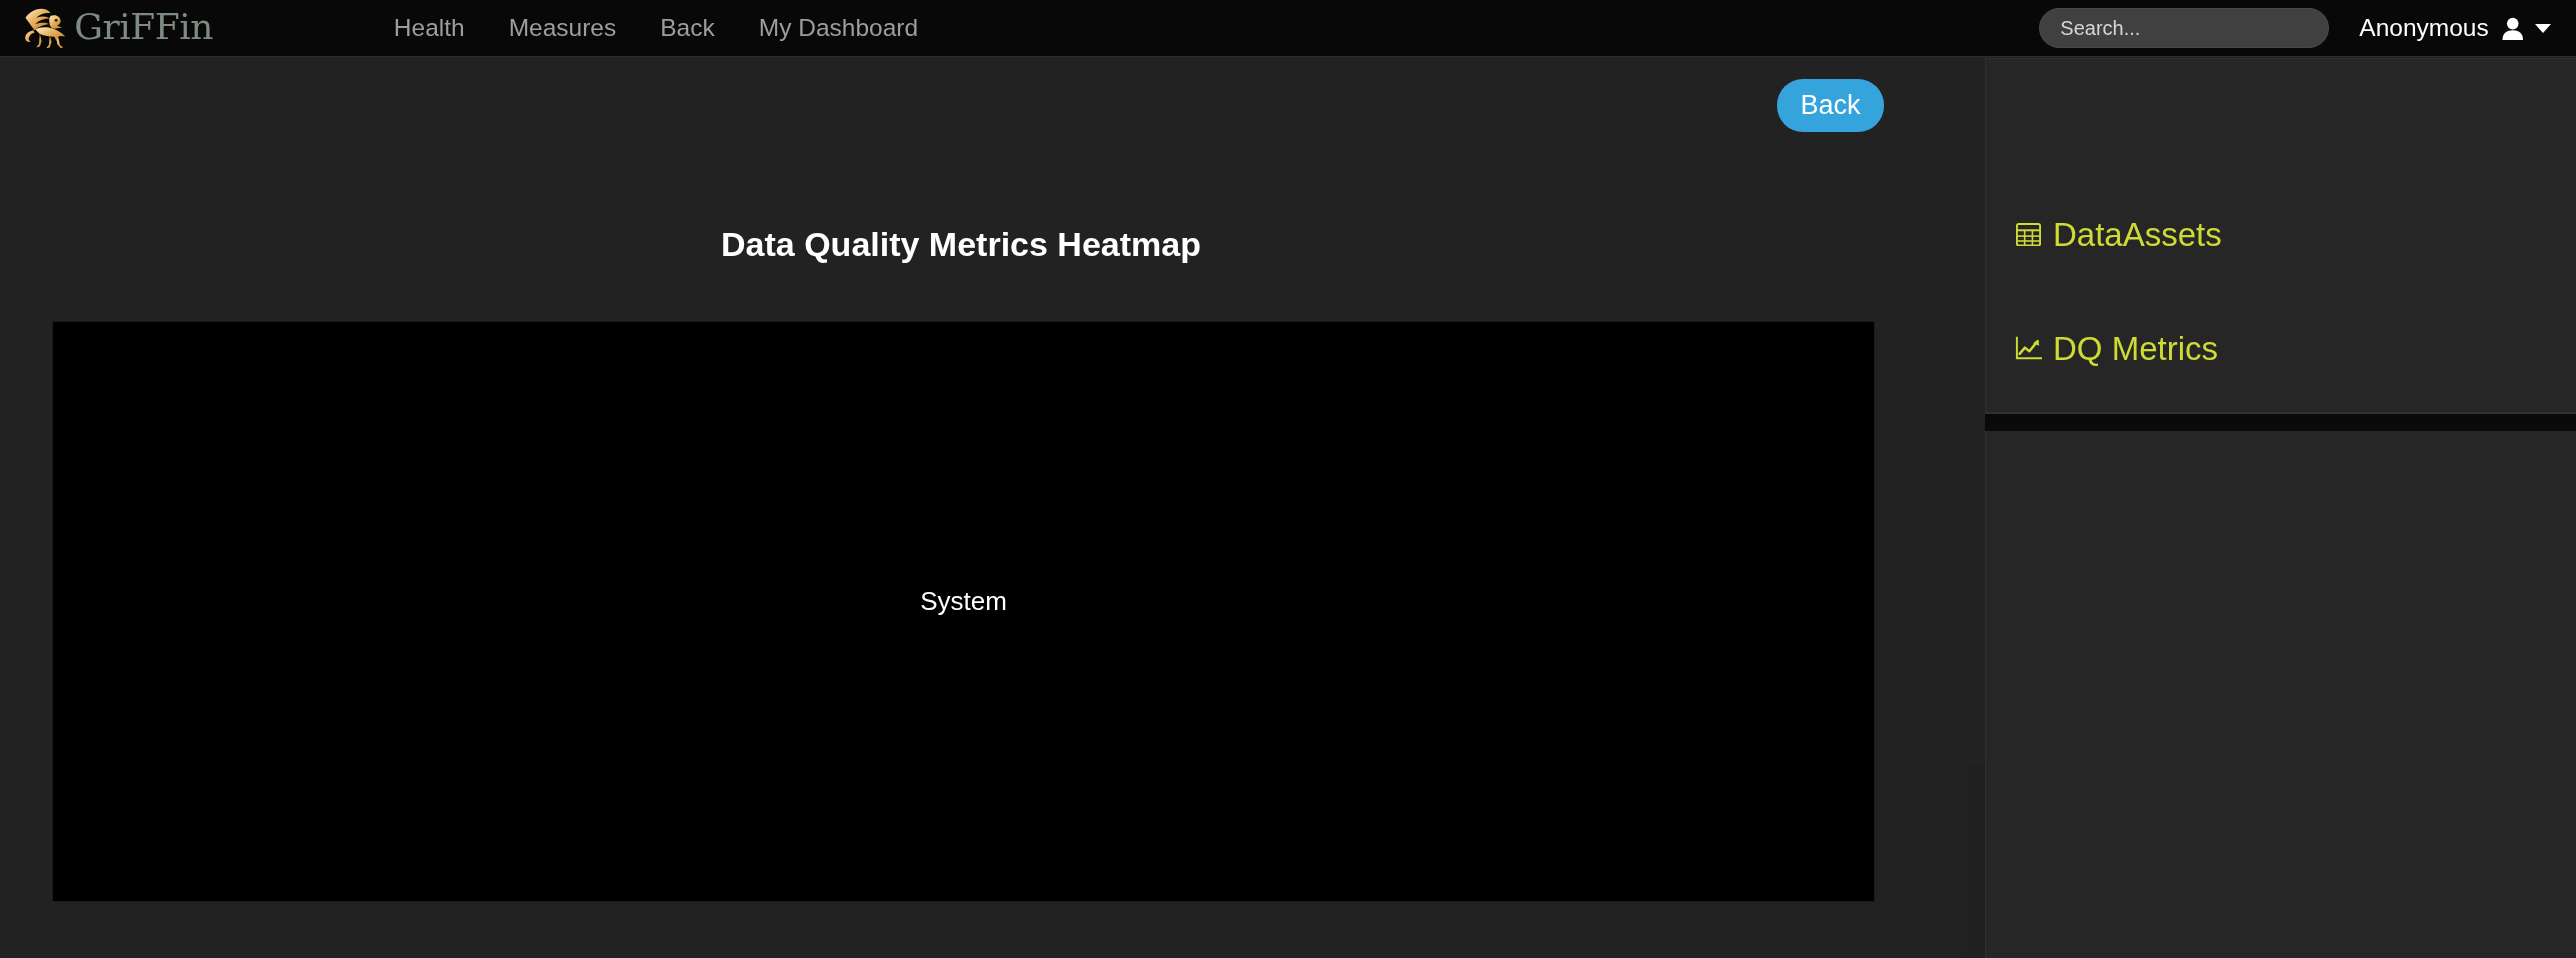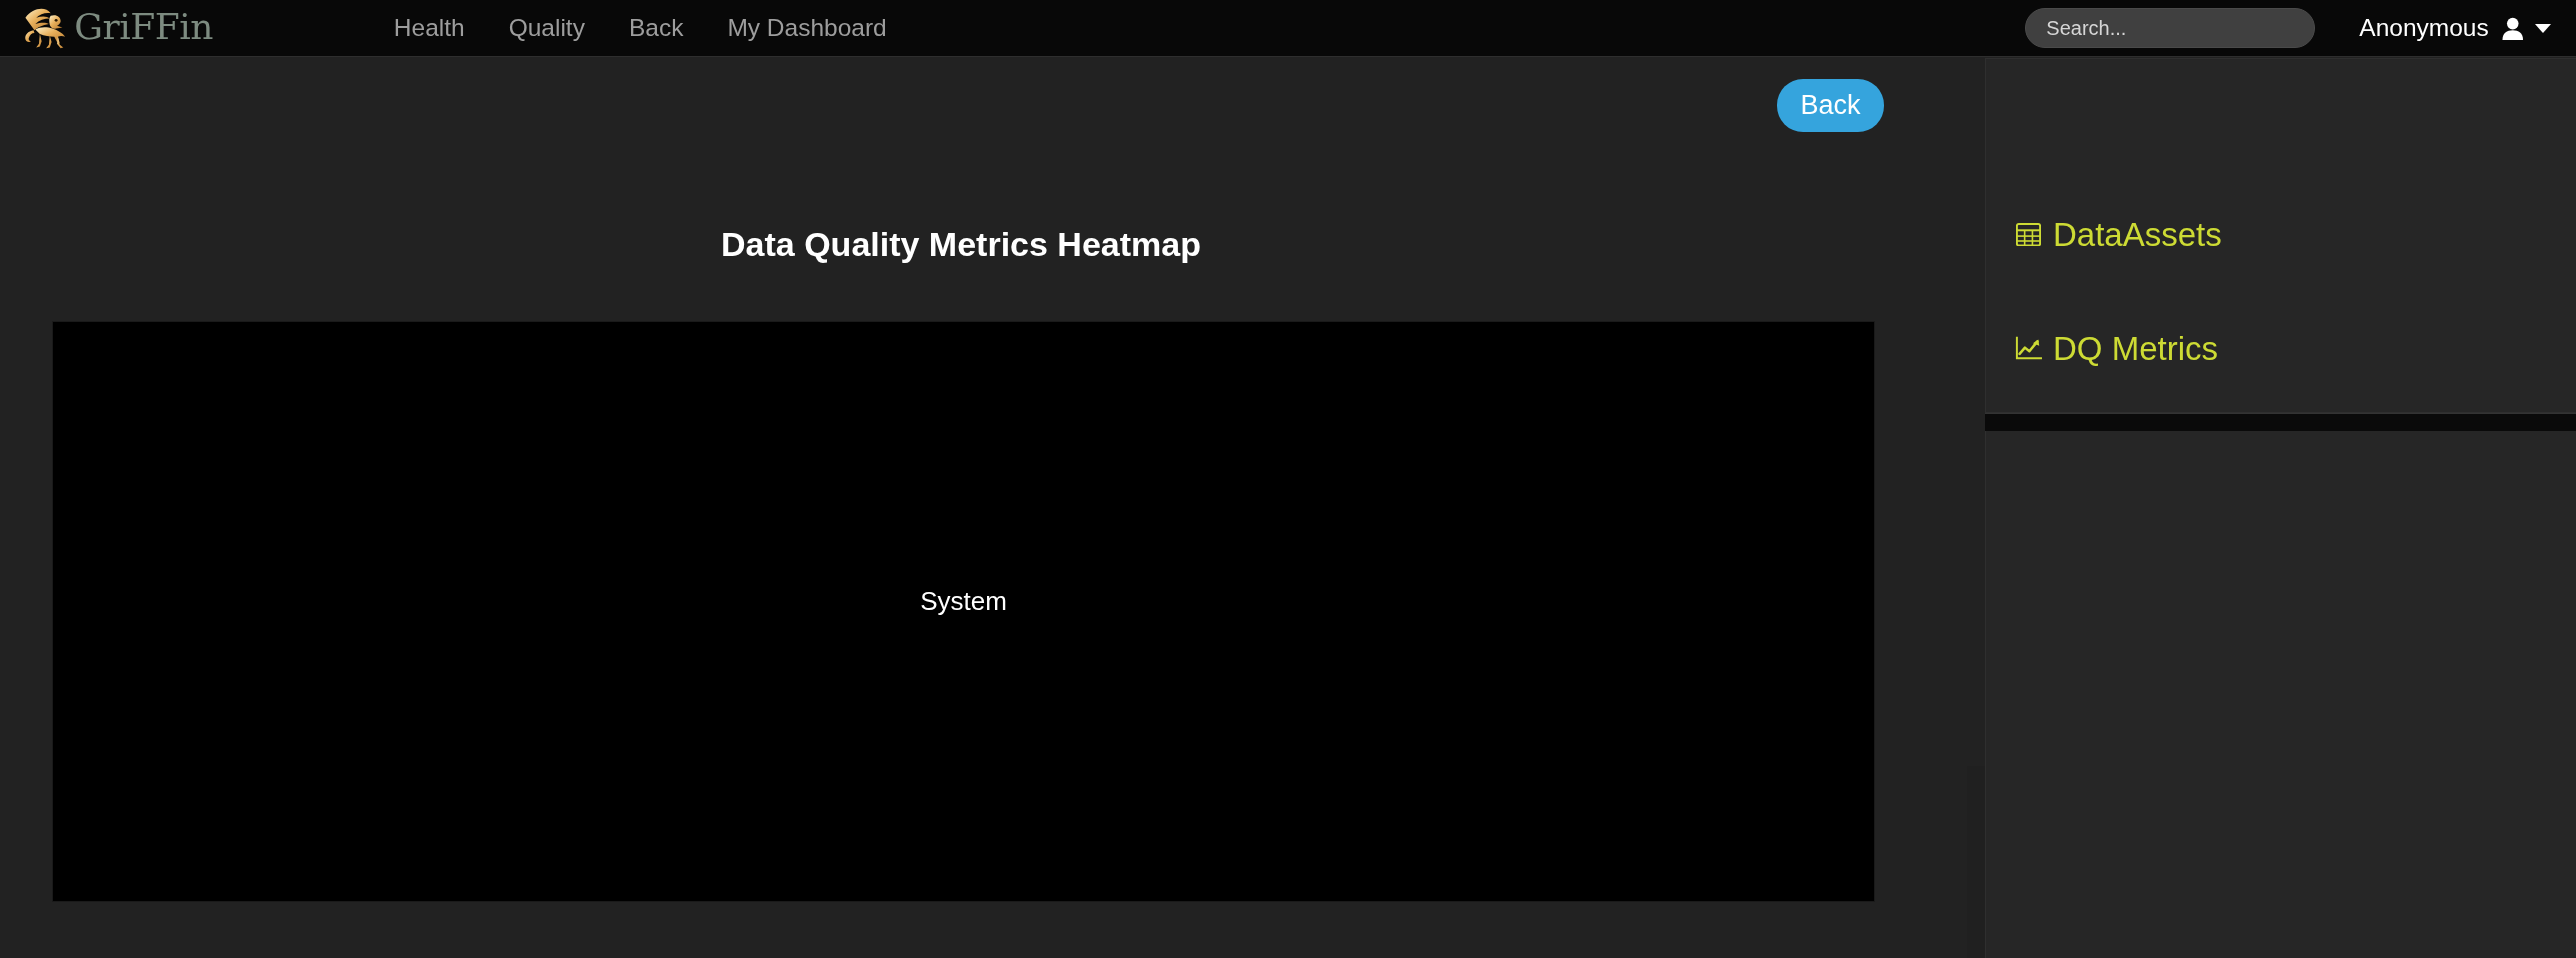--- a/index.html
+++ b/index.html
@@ -81,21 +81,21 @@
     color: #e8e8e8;
     font-size: 20px;
     padding: 0 20px;
     font-family: "Liberation Sans", sans-serif;
   }
   #search-input::placeholder { color: #d6d6d6; }
 
   #user-menu {
     display: flex;
     align-items: center;
-    margin-left: 44px;
+    margin-left: 30px;
     cursor: pointer;
     color: #ffffff;
   }
   #user-name {
     font-size: 24.5px;
     color: #ffffff;
     white-space: nowrap;
   }
   #user-icon {
     margin-left: 11.8px;
@@ -288,21 +288,21 @@
       <path d="M33 34 L32 44 L29 48 L33 47 L35 41 Z" fill="url(#gf)"></path>
       <path d="M42 35 L44 44 L48 47 L45 48 L41 43 Z" fill="url(#gf)"></path>
 
       <path d="M15 28 C9 29, 5 33, 6 38 C7 41, 10 42, 12 40 C10 40, 9 38, 10 36 C11 33, 13 31, 16 31 Z" fill="url(#gf)"></path>
     </svg>
     <span id="brand-text">GriFFin</span>
   </a>
 
   <nav id="nav-links">
     <a class="nav-link">Health</a>
-    <a class="nav-link">Quality</a>
+    <a class="nav-link">Measures</a>
     <a class="nav-link">Back</a>
     <a class="nav-link">My Dashboard</a>
   </nav>
 
   <div id="nav-right">
     <input id="search-input" type="text" placeholder="Search..." style="">
 
     <div id="user-menu">
       <span id="user-name">Anonymous</span>
       <span id="user-icon">

